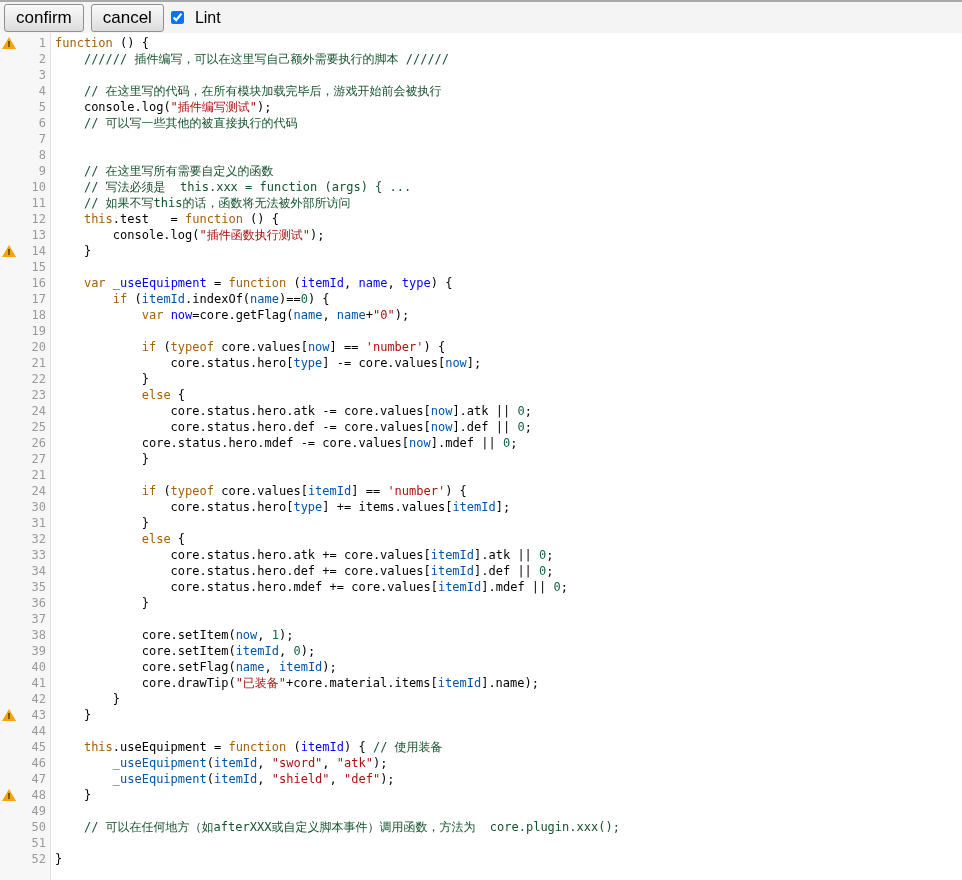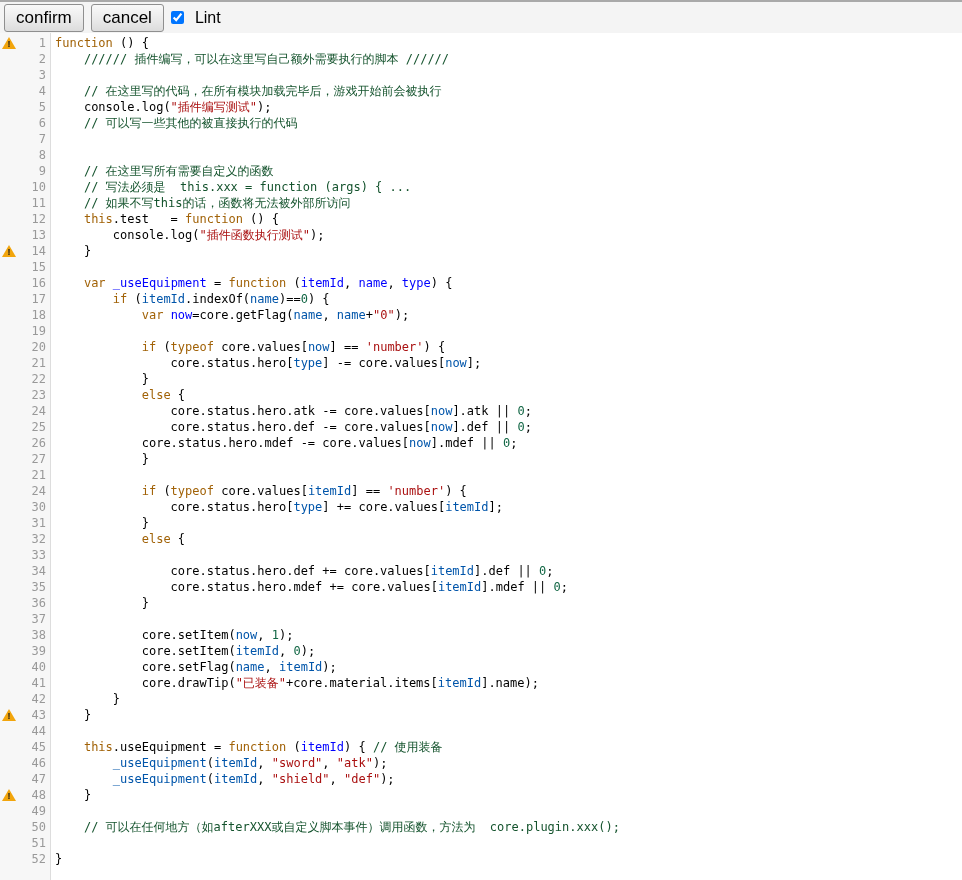--- a/index.html
+++ b/index.html
@@ -236,35 +236,36 @@
         <pre class="code"></pre>
       </div>
       <div class="line">
         <div class="lint-cell"></div>
         <div class="ln">24</div>
         <pre class="code">            <span class="tk-k">if</span><span class="tk-p"> (</span><span class="tk-k">typeof</span><span class="tk-p"> core.values[</span><span class="tk-v">itemId</span><span class="tk-p">] == </span><span class="tk-s">'number'</span><span class="tk-p">) {</span></pre>
       </div>
       <div class="line">
         <div class="lint-cell"></div>
         <div class="ln">30</div>
-        <pre class="code">                <span class="tk-p">core.status.hero[</span><span class="tk-v">type</span><span class="tk-p">] += core.values[</span><span class="tk-v">itemId</span><span class="tk-p">];</span></pre>
+        <pre class="code">                <span class="tk-p">core.status.hero[</span><span class="tk-v">type</span><span class="tk-p">] += items.values[</span><span class="tk-v">itemId</span><span class="tk-p">];</span></pre>
       </div>
       <div class="line">
         <div class="lint-cell"></div>
         <div class="ln">31</div>
         <pre class="code">            <span class="tk-p">}</span></pre>
       </div>
       <div class="line">
         <div class="lint-cell"></div>
         <div class="ln">32</div>
         <pre class="code">            <span class="tk-k">else</span><span class="tk-p"> {</span></pre>
       </div>
       <div class="line">
         <div class="lint-cell"></div>
         <div class="ln">33</div>
+        <pre class="code">                <span class="tk-p">core.status.hero.atk += core.values[</span><span class="tk-v">itemId</span><span class="tk-p">].atk || </span><span class="tk-n">0</span><span class="tk-p">;</span></pre>
       </div>
       <div class="line">
         <div class="lint-cell"></div>
         <div class="ln">34</div>
         <pre class="code">                <span class="tk-p">core.status.hero.def += core.values[</span><span class="tk-v">itemId</span><span class="tk-p">].def || </span><span class="tk-n">0</span><span class="tk-p">;</span></pre>
       </div>
       <div class="line">
         <div class="lint-cell"></div>
         <div class="ln">35</div>
         <pre class="code">                <span class="tk-p">core.status.hero.mdef += core.values[</span><span class="tk-v">itemId</span><span class="tk-p">].mdef || </span><span class="tk-n">0</span><span class="tk-p">;</span></pre>

